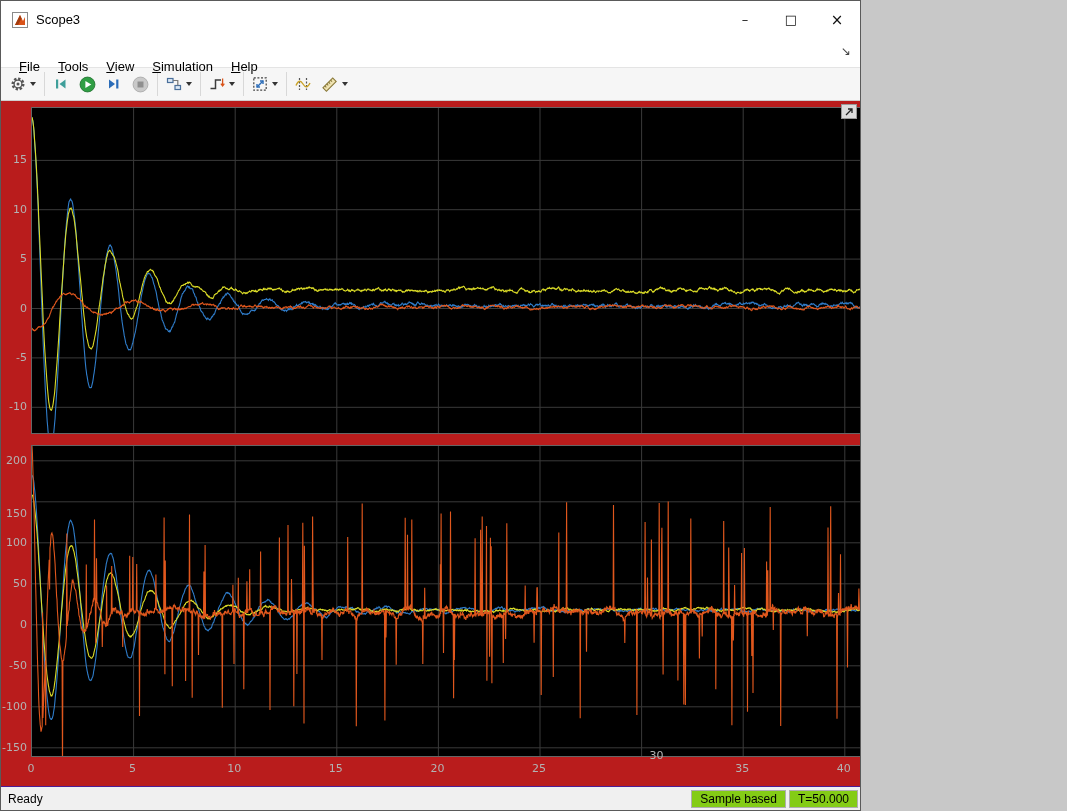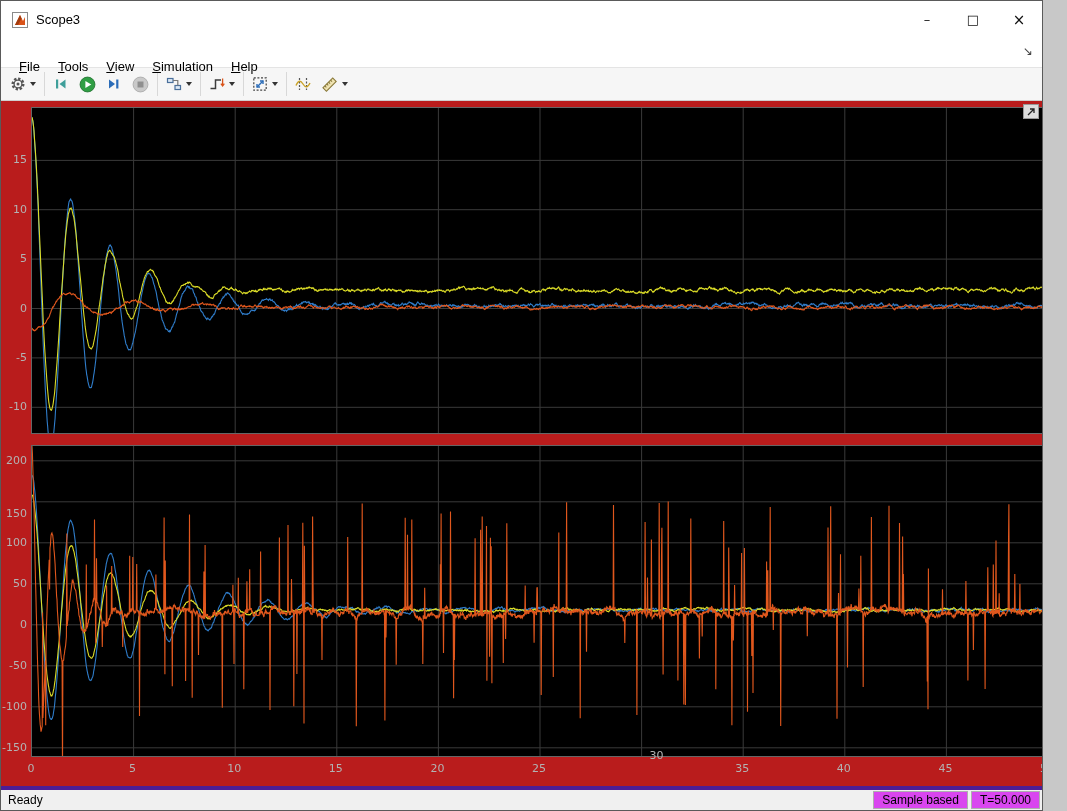--- a/index.html
+++ b/index.html
@@ -2,21 +2,21 @@
 <html><head>
 <meta charset="utf-8">
 <style>
   * { box-sizing: border-box; margin: 0; padding: 0; }
   html,body { width:100%; height:100%; }
   body {
     font-family: "Liberation Sans", sans-serif;
     background: #c8c8c8;
   }
   .window {
-    width: 1043px; height: 811px;
+    width: 861px; height: 811px;
     background: #f0f0f0;
     border: 1px solid #5a5a5a;
     display: flex; flex-direction: column;
     overflow: hidden;
   }
   
   .titlebar {
     height: 37px; background: #ffffff;
     display: flex; align-items: center; flex: 0 0 auto;
   }
@@ -86,28 +86,28 @@
   .corner-btn {
     position: absolute; top: 3px; right: 3px;
     width: 16px; height: 15px;
     background: #dcdcdc; border: 1px solid #999;
     display: flex; align-items: center; justify-content: center;
     cursor: default; z-index: 5;
   }
   
   .statusbar {
     height: 24px; background: #f0f0f0;
-    border-top: 4px solid #4c1d95;
+    border-top: 1px solid #4c1d95;
     display: flex; align-items: center;
     font-size: 12px; color: #000; flex: 0 0 auto;
   }
   .status-left { padding-left: 7px; }
   .status-cells { margin-left: auto; display: flex; gap: 3px; padding-right: 2px; }
   .status-cell {
-    border: 1px solid #afafaf; background: #d946ef;
+    border: 1px solid #afafaf; background: #84cc16;
     padding: 1px 8px; white-space: nowrap;
   }
 </style>
 </head>
 <body>
 
 <div class="window">
 
   <div class="titlebar">
     <svg class="app-icon" viewBox="0 0 16 16">

